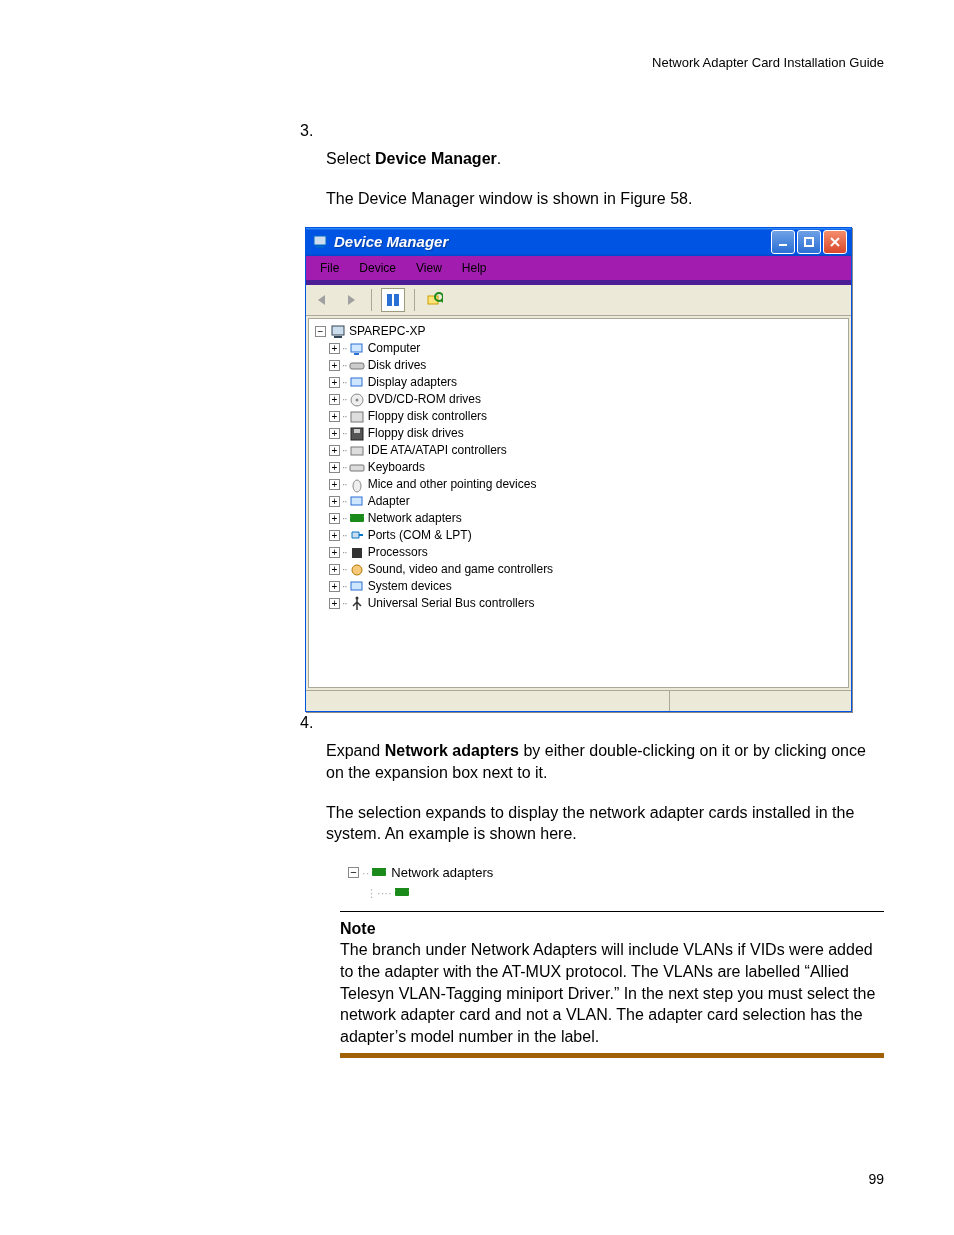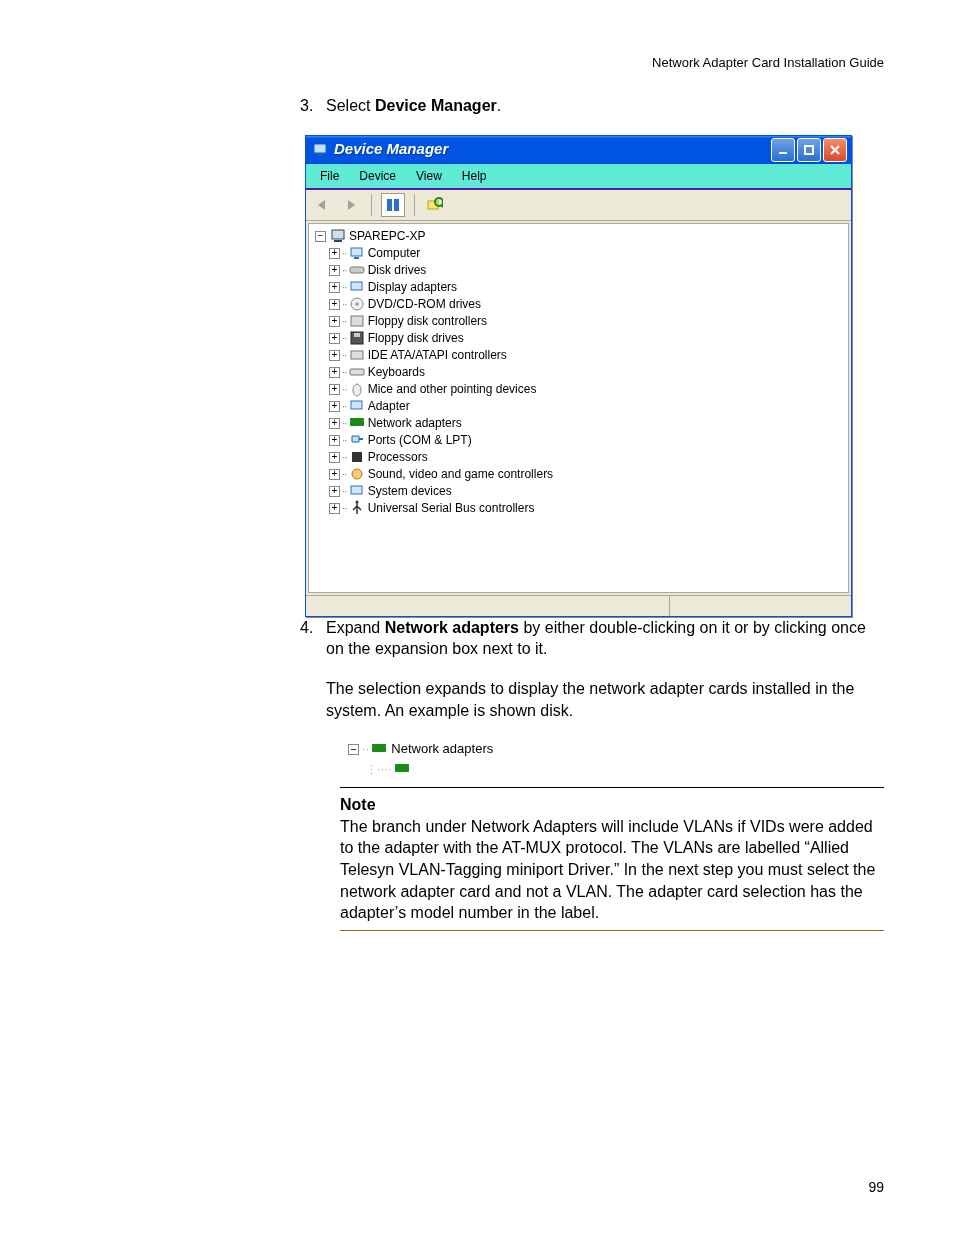--- a/index.html
+++ b/index.html
@@ -9,53 +9,53 @@
     background: #fff;
     width: 954px;
     height: 1235px;
     position: relative;
   }
   .page {
     width: 954px;
     height: 1235px;
     position: relative;
     box-sizing: border-box;
-    padding: 30px 70px 40px 70px;
+    padding: 55px 70px 40px 70px;
   }
   .header-right {
     position: absolute;
     top: 55px;
     right: 70px;
     font-size: 13px;
     color: #000;
   }
   .content {
     margin-top: 65px;
     margin-left: 230px;
     width: 585px;
     font-size: 16px;
     line-height: 1.35;
     color: #000;
   }
   .ol-row { display: flex; }
   .ol-num { width: 26px; flex: none; }
-  .ol-body { flex: 1; }
+  .ol-body { flex: 1; margin-top: 28px; }
   .para { margin: 0 0 18px 0; }
   .indent-para { margin-left: 26px; }
   .figure-caption { text-align: center; margin: 18px 0 20px 0; font-size: 16px; }
   .note-box {
     border-top: 1px solid #000;
-    border-bottom: 1px solid #a16207;
+    border-bottom: 5px solid #a16207;
     margin-left: 40px;
     margin-top: 6px;
     padding: 6px 0 6px 0;
     width: 544px;
   }
   .note-title { font-weight: bold; }
-  .page-num { position: absolute; bottom: 40px; right: 70px; font-size: 14px; }
+  .page-num { position: absolute; bottom: 48px; right: 70px; font-size: 14px; }
 
   
   .window {
     width: 545px;
     margin-left: 5px;
     border: 1px solid #0054e3;
     background: #ece9d8;
     box-shadow: 1px 1px 0 #888;
     font-family: Tahoma, Arial, sans-serif;
   }
@@ -81,25 +81,25 @@
     border: 1px solid #fff;
     border-radius: 3px;
     display: inline-flex; align-items: center; justify-content: center;
     font-family: Arial, sans-serif;
     font-weight: bold;
     color: #fff;
   }
   .win-btn.min, .win-btn.max { background: linear-gradient(#6fa1e6,#2a6fd4); }
   .win-btn.close { background: linear-gradient(#f48d6c,#d9482b); }
   .menubar {
-    background: #5eead4;
+    background: #a21caf;
     display: flex;
     font-size: 12px;
     padding: 2px 4px;
-    border-bottom: 2px solid #4c1d95;
+    border-bottom: 5px solid #4c1d95;
   }
   .menubar span { padding: 2px 10px; cursor: default; }
   .toolbar {
     background: #ece9d8;
     display: flex;
     align-items: center;
     padding: 3px 6px;
     gap: 6px;
     border-bottom: 1px solid #aca899;
   }
@@ -173,20 +173,21 @@
   <div class="header-right">Network Adapter Card Installation Guide</div>
 
   <div class="content">
 
     <div class="ol-row para">
       <div class="ol-num">3.</div>
       <div class="ol-body">
         <span>Select </span><b>Device Manager</b><span>.</span>
       </div>
     </div>
+    <div class="para indent-para">The Device Manager window is shown in Figure 58.</div>
 
     <div class="window">
       <div class="titlebar">
         <span class="title-icon">
           <svg width="16" height="16">
               <rect x="2" y="2" width="12" height="9" fill="#cde" stroke="#06c"></rect>
               <rect x="4" y="12" width="8" height="2" fill="#06c"></rect>
             </svg>
         </span>
         <span class="title-text">Device Manager</span>
@@ -459,21 +460,21 @@
       </div>
     </div>
 
 
     <div class="ol-row para">
       <div class="ol-num">4.</div>
       <div class="ol-body">
         <span>Expand </span><b>Network adapters</b><span> by either double-clicking on it or by clicking once on the expansion box next to it.</span>
       </div>
     </div>
-    <div class="para indent-para">The selection expands to display the network adapter cards installed in the system. An example is shown disk.</div>
+    <div class="para indent-para">The selection expands to display the network adapter cards installed in the system. An example is shown here.</div>
 
     <div class="snippet">
       <div class="row">
         <span class="exp">−</span>
           <span class="tree-line">··</span>
         <span class="icon netadapter-icon">
             <svg width="16" height="16">
               <rect x="1" y="5" width="14" height="6" rx="1" fill="#1a8a1a"></rect>
               <rect x="1" y="3" width="14" height="2" fill="#1a8a1a"></rect>
             </svg>

